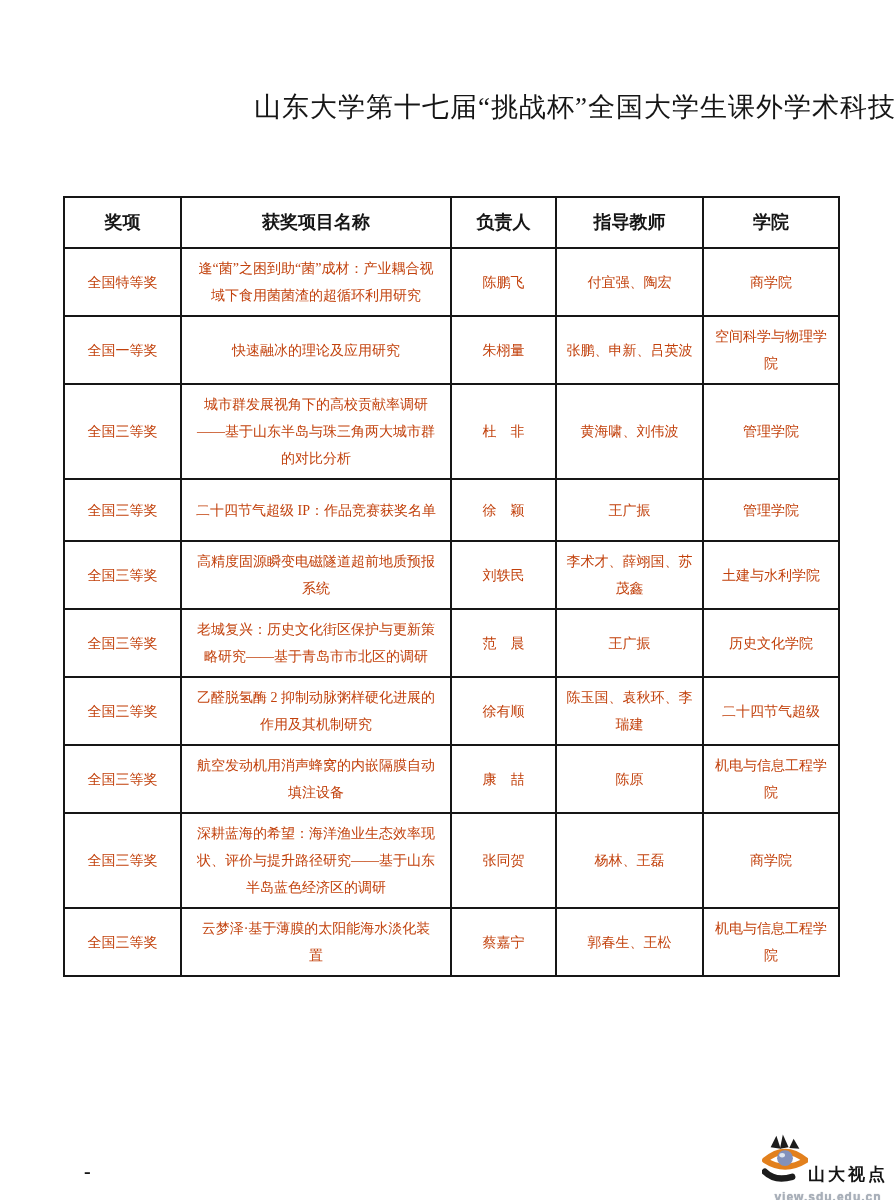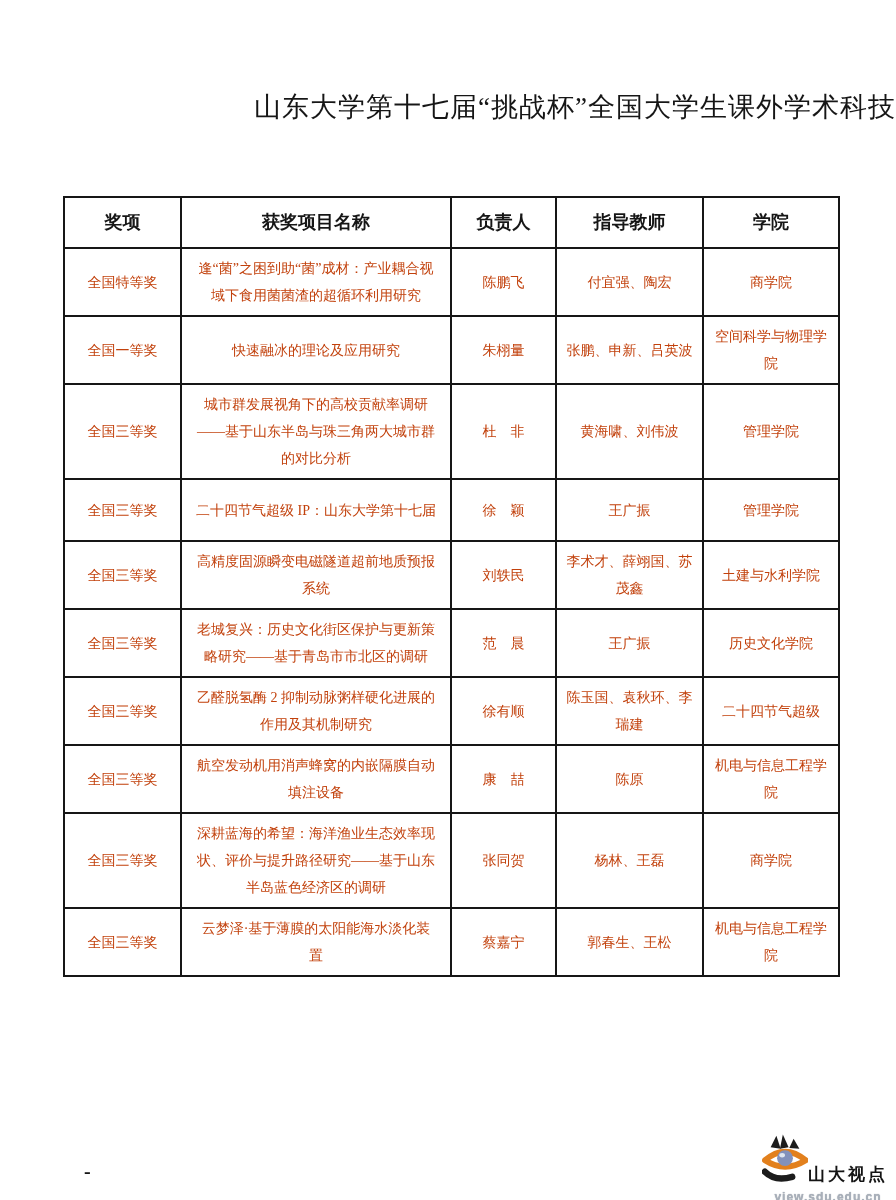--- a/index.html
+++ b/index.html
@@ -128,21 +128,21 @@
   </tr>
       <tr class="data-row">
     <td class="cell-award">全国三等奖</td>
     <td class="cell-project">城市群发展视角下的高校贡献率调研——基于山东半岛与珠三角两大城市群的对比分析</td>
     <td class="cell-leader">杜　非</td>
     <td class="cell-advisors">黄海啸、刘伟波</td>
     <td class="cell-college">管理学院</td>
   </tr>
       <tr class="data-row">
     <td class="cell-award">全国三等奖</td>
-    <td class="cell-project">二十四节气超级 IP：山东大学第十七届</td>
+    <td class="cell-project">二十四节气超级 IP：作品竞赛获奖名单</td>
     <td class="cell-leader">徐　颖</td>
     <td class="cell-advisors">王广振</td>
     <td class="cell-college">管理学院</td>
   </tr>
       <tr class="data-row">
     <td class="cell-award">全国三等奖</td>
     <td class="cell-project">高精度固源瞬变电磁隧道超前地质预报系统</td>
     <td class="cell-leader">刘轶民</td>
     <td class="cell-advisors">李术才、薛翊国、苏茂鑫</td>
     <td class="cell-college">土建与水利学院</td>

